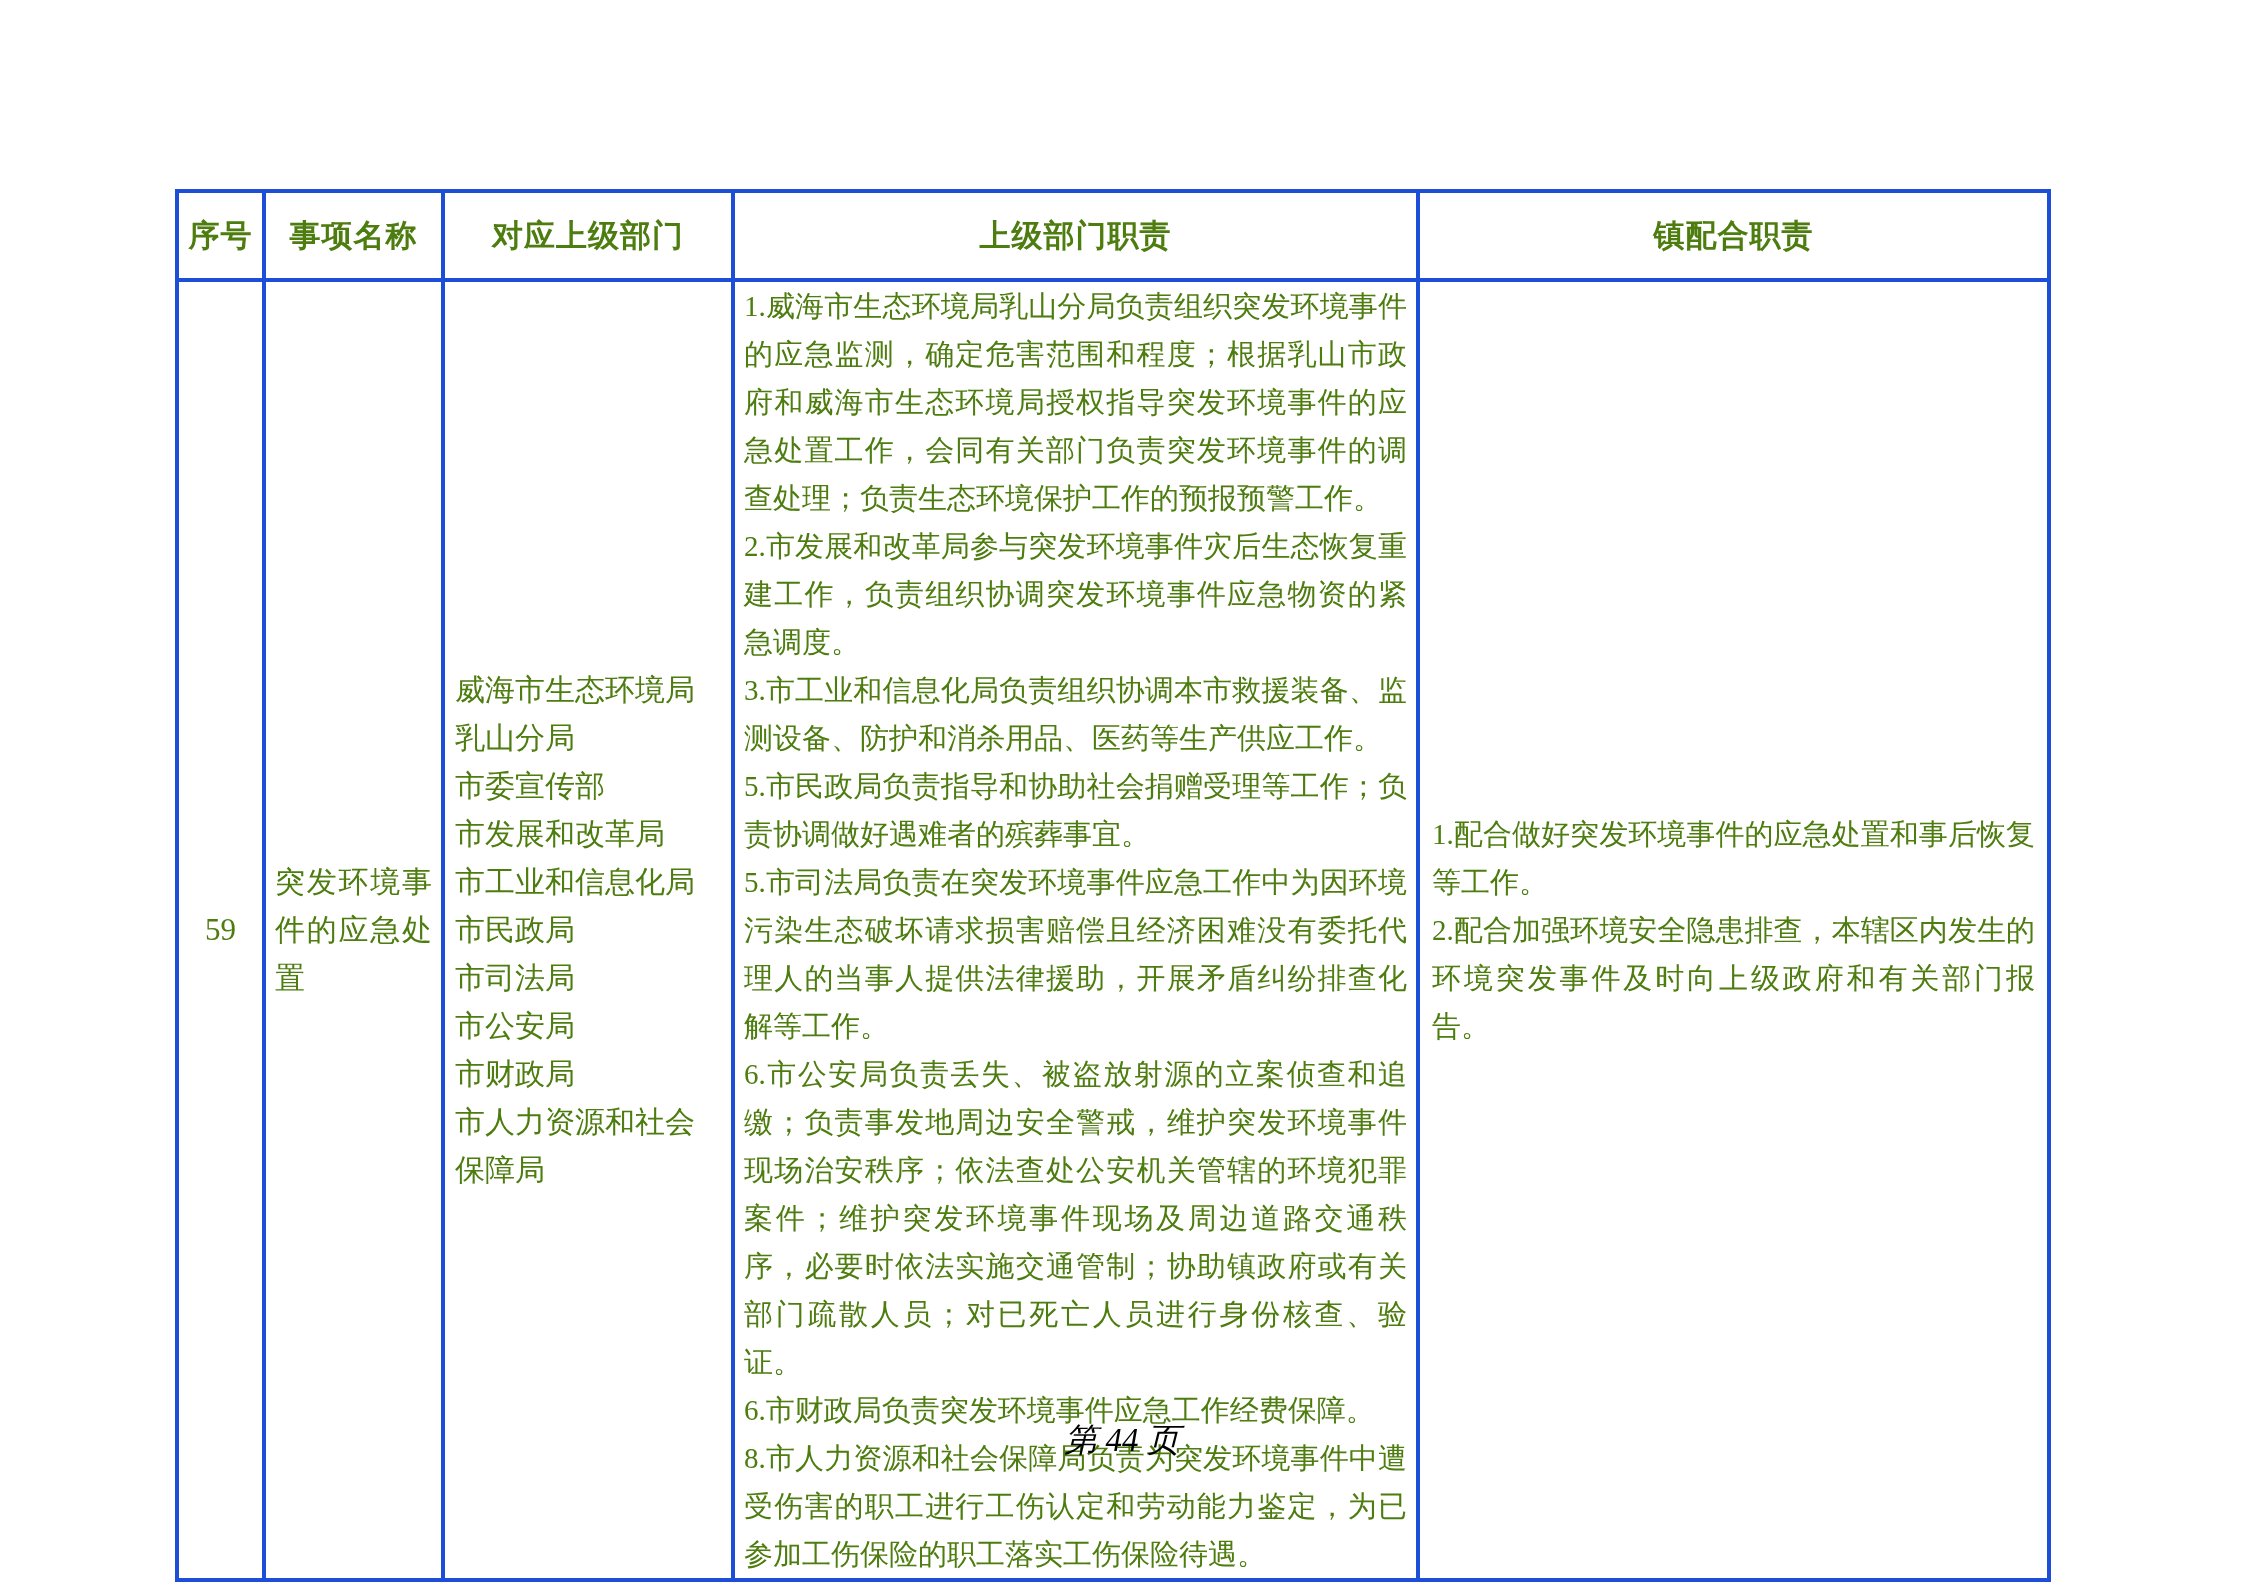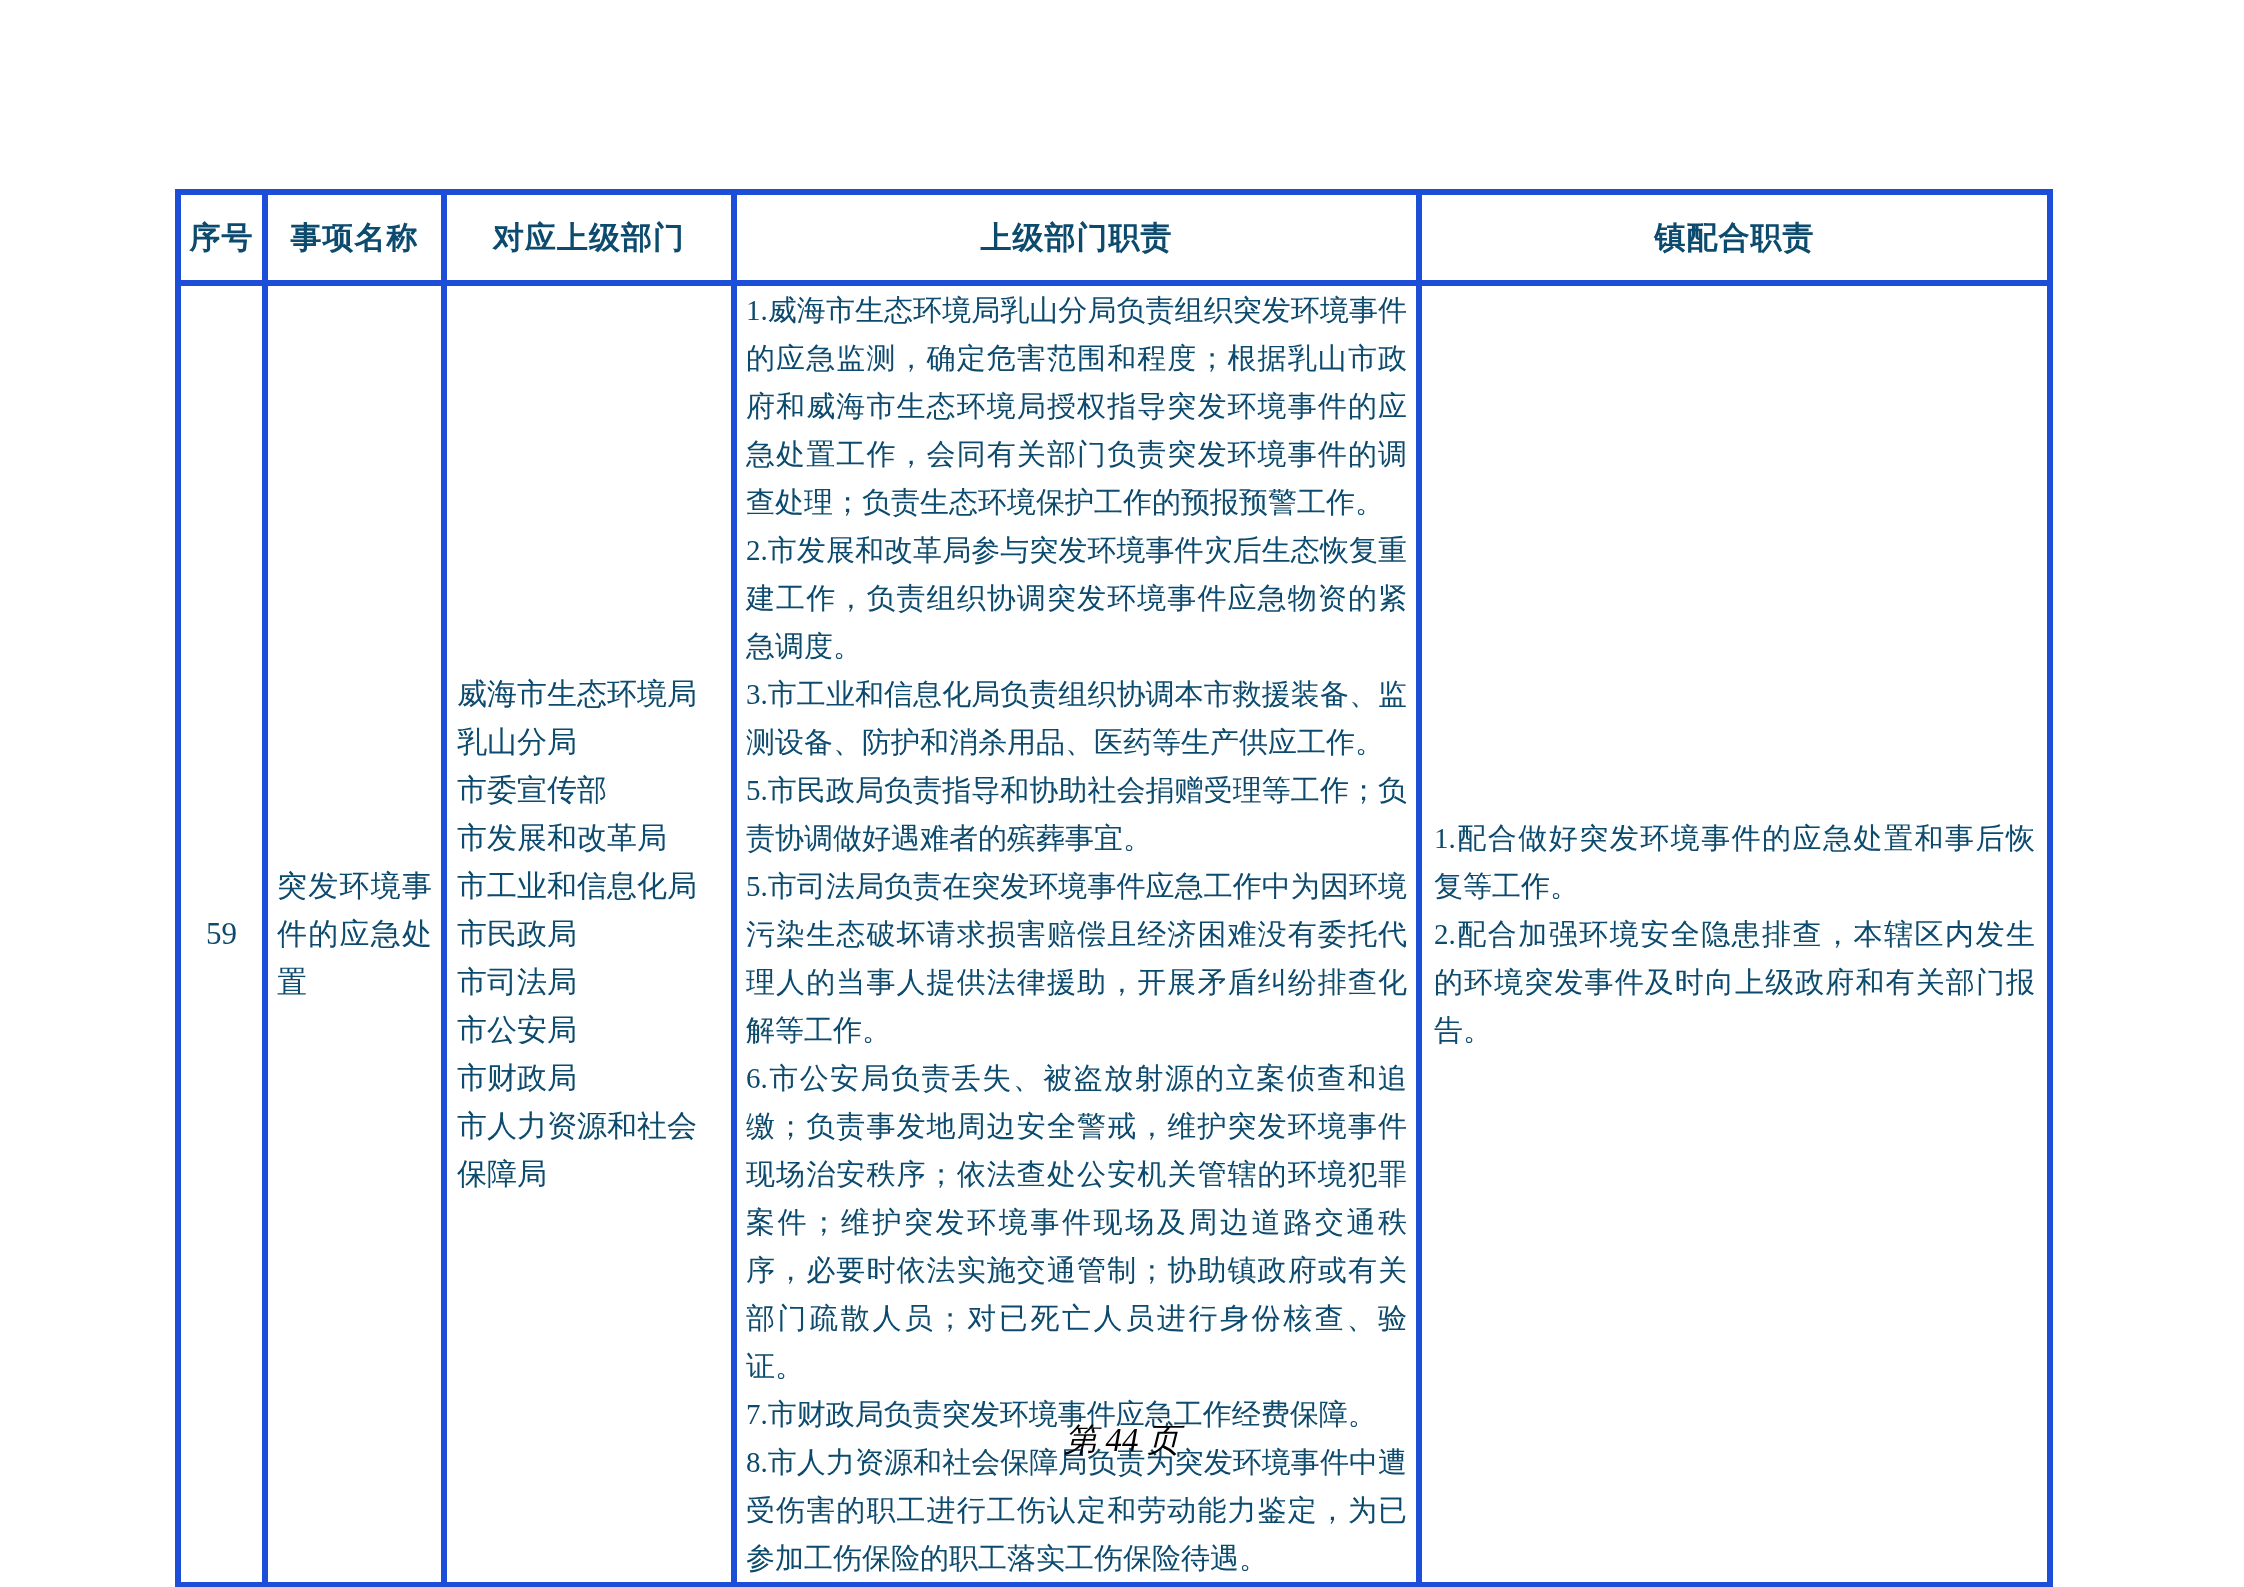--- a/index.html
+++ b/index.html
@@ -14,22 +14,22 @@
   table.doc-table {
     position: absolute;
     left: 175px;
     top: 189px;
     width: 1872px;
     border-collapse: collapse;
     table-layout: fixed;
   }
   table.doc-table th,
   table.doc-table td {
-    border: 6px solid #1d4ed8;
-    color: #0c4a6e;
+    border: 4px solid #1d4ed8;
+    color: #4d7c0f;
     overflow: hidden;
   }
   thead th {
     height: 83px;
     font-family: "Liberation Sans", "DejaVu Sans", sans-serif;
     font-weight: bold;
     font-size: 31px;
     text-align: center;
     vertical-align: middle;
     letter-spacing: 1px;
@@ -113,21 +113,21 @@
             <div>市财政局</div>
             <div>市人力资源和社会保障局</div>
           </td>
         <td class="c-duties">
             <div>1.威海市生态环境局乳山分局负责组织突发环境事件的应急监测，确定危害范围和程度；根据乳山市政府和威海市生态环境局授权指导突发环境事件的应急处置工作，会同有关部门负责突发环境事件的调查处理；负责生态环境保护工作的预报预警工作。</div>
             <div>2.市发展和改革局参与突发环境事件灾后生态恢复重建工作，负责组织协调突发环境事件应急物资的紧急调度。</div>
             <div>3.市工业和信息化局负责组织协调本市救援装备、监测设备、防护和消杀用品、医药等生产供应工作。</div>
             <div>5.市民政局负责指导和协助社会捐赠受理等工作；负责协调做好遇难者的殡葬事宜。</div>
             <div>5.市司法局负责在突发环境事件应急工作中为因环境污染生态破坏请求损害赔偿且经济困难没有委托代理人的当事人提供法律援助，开展矛盾纠纷排查化解等工作。</div>
             <div>6.市公安局负责丢失、被盗放射源的立案侦查和追缴；负责事发地周边安全警戒，维护突发环境事件现场治安秩序；依法查处公安机关管辖的环境犯罪案件；维护突发环境事件现场及周边道路交通秩序，必要时依法实施交通管制；协助镇政府或有关部门疏散人员；对已死亡人员进行身份核查、验证。</div>
-            <div>7.市财政局负责突发环境事件应急工作经费保障。</div>
+            <div>6.市财政局负责突发环境事件应急工作经费保障。</div>
             <div>8.市人力资源和社会保障局负责为突发环境事件中遭受伤害的职工进行工伤认定和劳动能力鉴定，为已参加工伤保险的职工落实工伤保险待遇。</div>
           </td>
         <td class="c-town">
             <div>1.配合做好突发环境事件的应急处置和事后恢复等工作。</div>
             <div>2.配合加强环境安全隐患排查，本辖区内发生的环境突发事件及时向上级政府和有关部门报告。</div>
           </td>
       </tr>
     </tbody>
   </table>
 

